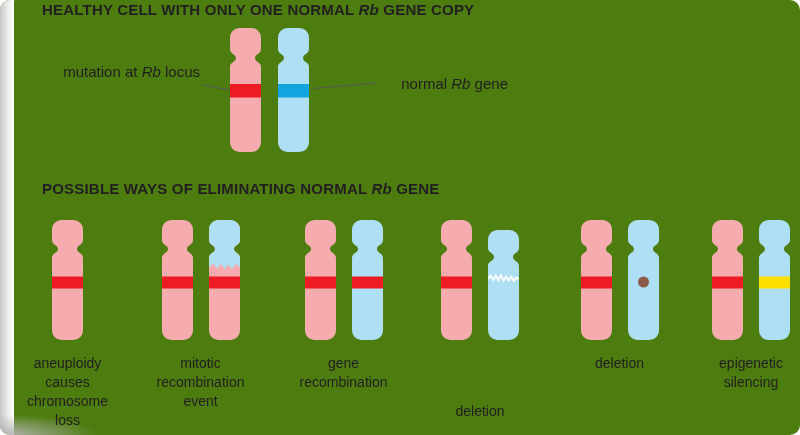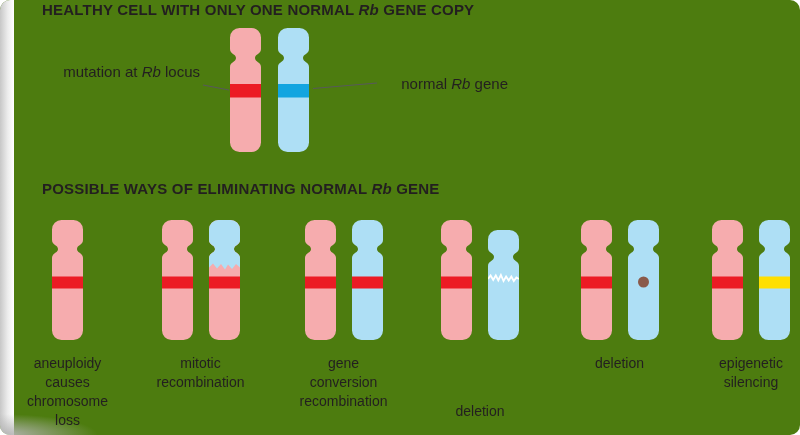--- a/index.html
+++ b/index.html
@@ -202,24 +202,24 @@
   <div id="label-layer">
       <div class="mech-label" style="left: -27.5px;">
         <div>aneuploidy</div>
         <div>causes</div>
         <div>chromosome</div>
         <div>loss</div>
       </div>
       <div class="mech-label" style="left: 105.5px;">
         <div>mitotic</div>
         <div>recombination</div>
+        <div>event</div>
       </div>
       <div class="mech-label" style="left: 248.5px;">
         <div>gene</div>
-        <div>conversion</div>
         <div>recombination</div>
       </div>
       <div class="mech-label" style="left: 385px; margin-top: 48px;">
         <div>deletion</div>
       </div>
       <div class="mech-label" style="left: 524.5px;">
         <div>deletion</div>
       </div>
       <div class="mech-label" style="left: 656px;">
         <div>epigenetic</div>

